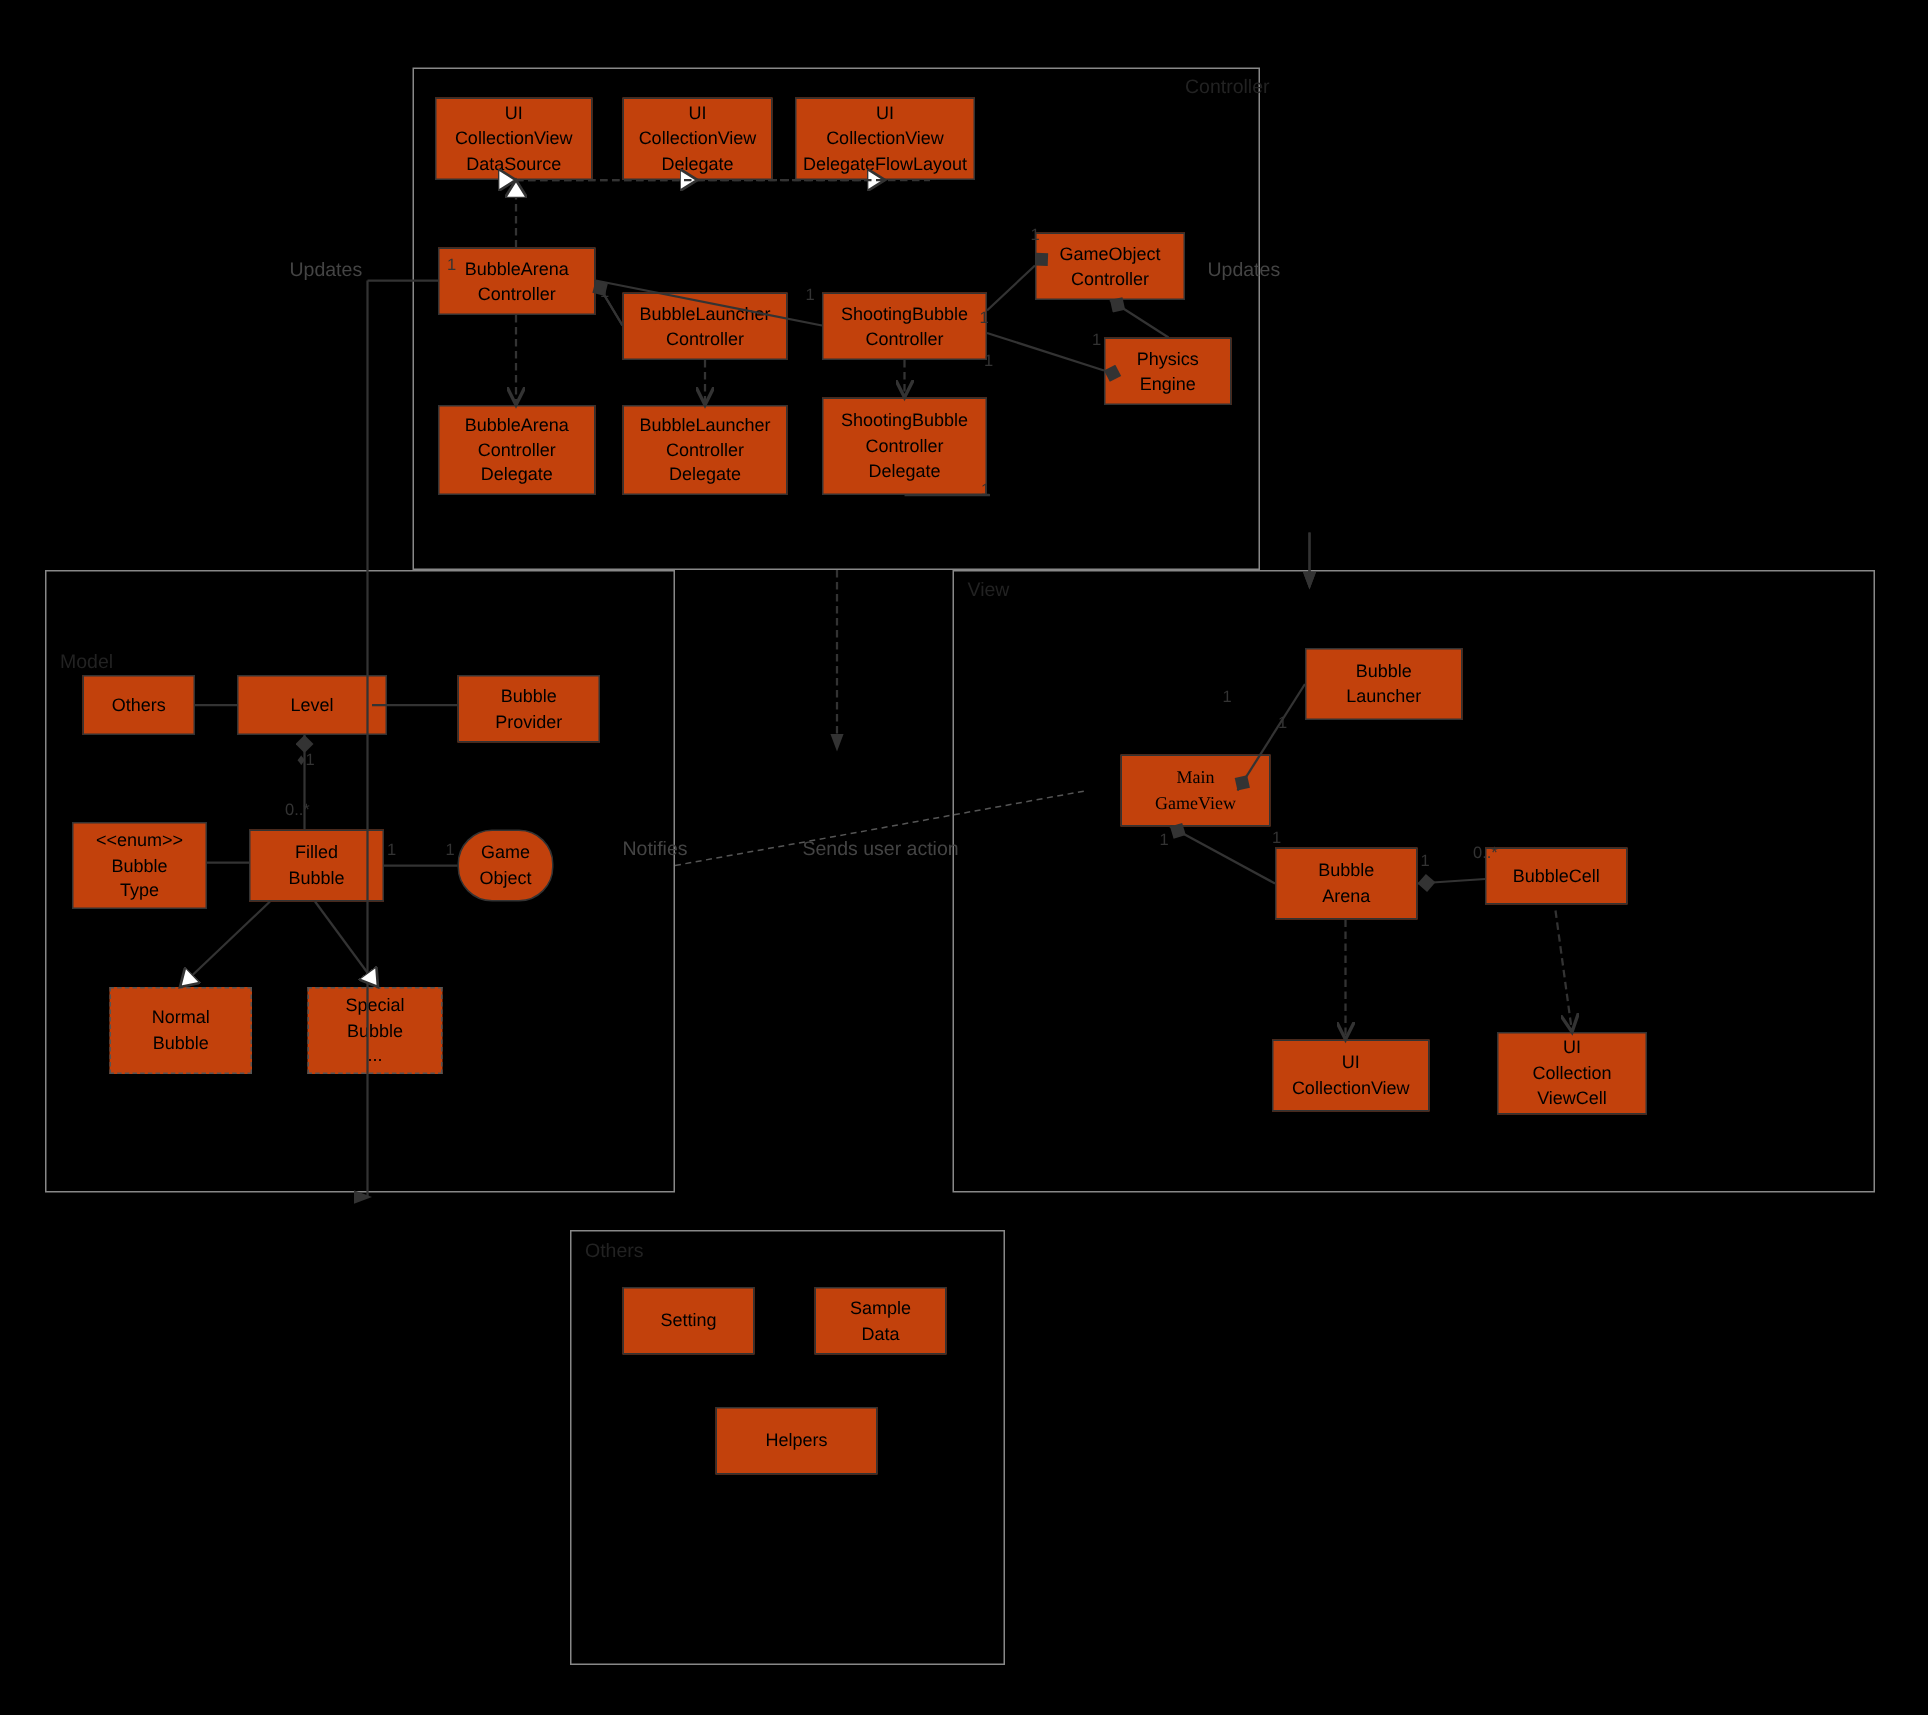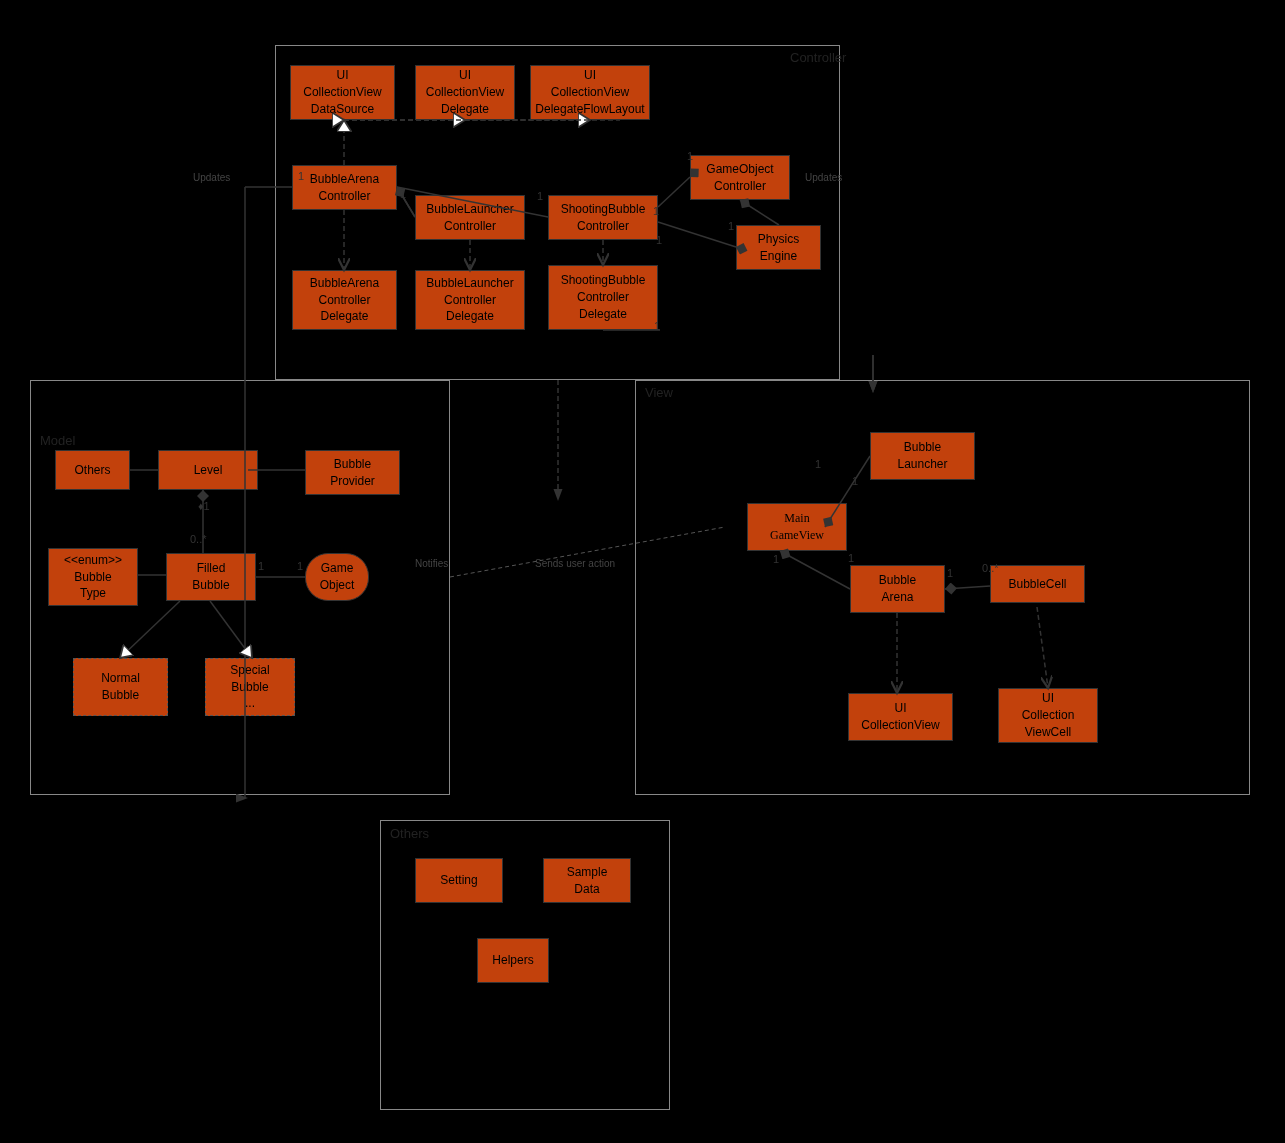--- a/index.html
+++ b/index.html
@@ -45,21 +45,21 @@
       background: transparent;
       border: 1.5px solid #888;
     }
     .section-label {
       position: absolute;
       font-size: 13px;
       color: #222;
     }
     .connector-label {
       position: absolute;
-      font-size: 10px;
+      font-size: 13px;
       color: #444;
     }
   </style>
 </head>
 <body>
 
 <div class="diagram-area">
 
   <div class="section-box" style="left:275px;top:45px;width:565px;height:335px;"></div>
   <div class="section-label" style="left:790px;top:50px;">Controller</div>
@@ -98,21 +98,21 @@
 
   <div class="uml-box" style="left:870px;top:432px;width:105px;height:48px;">Bubble<br>Launcher</div>
   <div class="uml-box" style="left:747px;top:503px;width:100px;height:48px;font-family:Liberation Serif, serif;">Main<br>GameView</div>
   <div class="uml-box" style="left:850px;top:565px;width:95px;height:48px;">Bubble<br>Arena</div>
   <div class="uml-box" style="left:990px;top:565px;width:95px;height:38px;">BubbleCell</div>
   <div class="uml-box" style="left:848px;top:693px;width:105px;height:48px;">UI<br>CollectionView</div>
   <div class="uml-box" style="left:998px;top:688px;width:100px;height:55px;">UI<br>Collection<br>ViewCell</div>
 
   <div class="uml-box" style="left:415px;top:858px;width:88px;height:45px;">Setting</div>
   <div class="uml-box" style="left:543px;top:858px;width:88px;height:45px;">Sample<br>Data</div>
-  <div class="uml-box" style="left:477px;top:938px;width:72px;height:45px;">Helpers</div>
+  <div class="uml-box" style="left:477px;top:938px;width:108px;height:45px;">Helpers</div>
 
   <div class="connector-label" style="left:193px;top:172px;">Updates</div>
   <div class="connector-label" style="left:805px;top:172px;">Updates</div>
   <div class="connector-label" style="left:415px;top:558px;">Notifies</div>
   <div class="connector-label" style="left:535px;top:558px;">Sends user action</div>
 
   <svg>
     <defs>
       <marker id="arrow" markerWidth="8" markerHeight="8" refX="6" refY="3" orient="auto">
         <path d="M0,0 L0,6 L8,3 z" fill="#333"></path>

